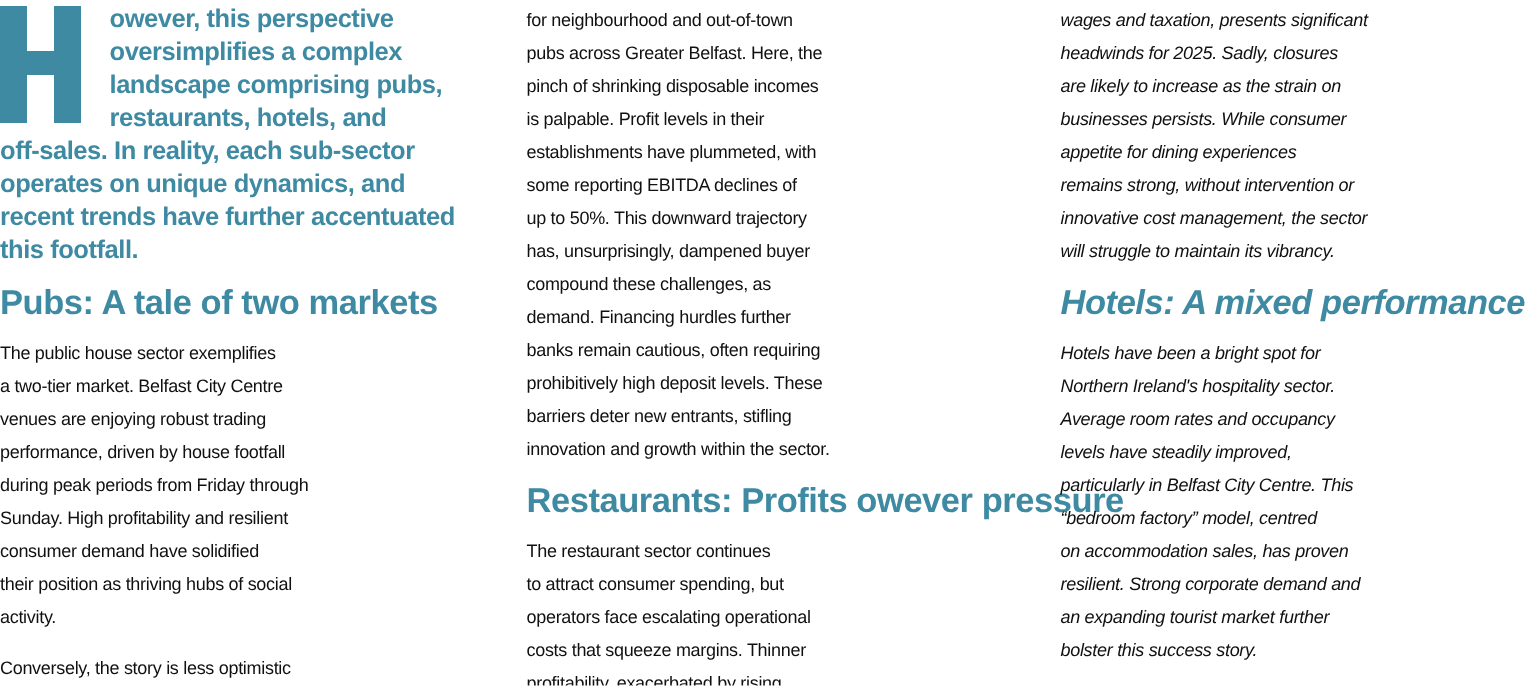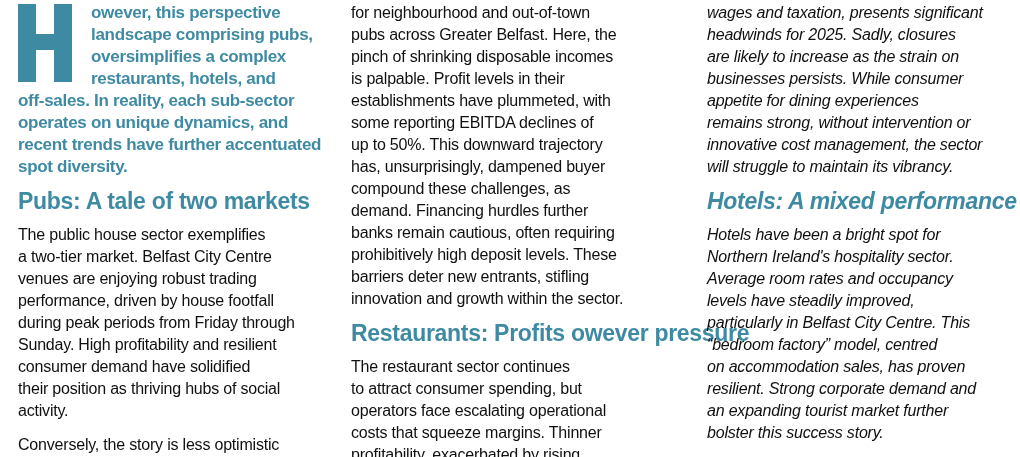--- a/index.html
+++ b/index.html
@@ -4,27 +4,27 @@
 <style>
   html,body{margin:0;padding:0;}
   body{
     width:1020px;height:457px;position:relative;overflow:hidden;
     background:#ffffff;
     font-family:"Liberation Sans","DejaVu Sans",sans-serif;
     color:#101010;
   }
   main{position:absolute;inset:0;}
   .column{position:absolute;top:2px;}
-  .col1{left:18px;width:347px;}
+  .col1{left:0;width:347px;}
   .col2{left:351px;width:354px;}
   .col3{left:707px;width:311px;font-style:italic;}
   .block + .block{margin-top:12px;}
   .line{
     height:22px;line-height:22px;white-space:nowrap;
-    font-size:16px;letter-spacing:-0.2px;
+    font-size:12px;letter-spacing:-0.2px;
   }
   .intro .line{
     font-weight:bold;font-size:17px;letter-spacing:-0.3px;
     color:var(--accent,#3f8aa3);
   }
   .heading{
     font-weight:bold;font-size:23px;letter-spacing:-0.3px;
     height:22px;line-height:22px;white-space:nowrap;
     color:var(--accent,#3f8aa3);
   }
@@ -40,27 +40,27 @@
 
 <main id="article">
     <section class="column col1">
       <div class="block intro">
         <svg class="dropcap" viewBox="0 0 54 78" width="54" height="78" role="img" aria-label="H">
     <rect x="0" y="0" width="18" height="78"></rect>
     <rect x="36" y="0" width="18" height="78"></rect>
     <rect x="0" y="30" width="54" height="16"></rect>
   </svg>
         <div class="line">owever, this perspective</div>
+        <div class="line">oversimplifies a complex</div>
         <div class="line">landscape comprising pubs,</div>
-        <div class="line">oversimplifies a complex</div>
         <div class="line">restaurants, hotels, and</div>
         <div class="line">off-sales. In reality, each sub-sector</div>
         <div class="line">operates on unique dynamics, and</div>
         <div class="line">recent trends have further accentuated</div>
-        <div class="line">spot diversity.</div>
+        <div class="line">this footfall.</div>
       </div>
       <div class="block heading">Pubs: A tale of two markets</div>
       <div class="block paragraph">
         <div class="line">The public house sector exemplifies</div>
         <div class="line">a two-tier market. Belfast City Centre</div>
         <div class="line">venues are enjoying robust trading</div>
         <div class="line">performance, driven by house footfall</div>
         <div class="line">during peak periods from Friday through</div>
         <div class="line">Sunday. High profitability and resilient</div>
         <div class="line">consumer demand have solidified</div>

